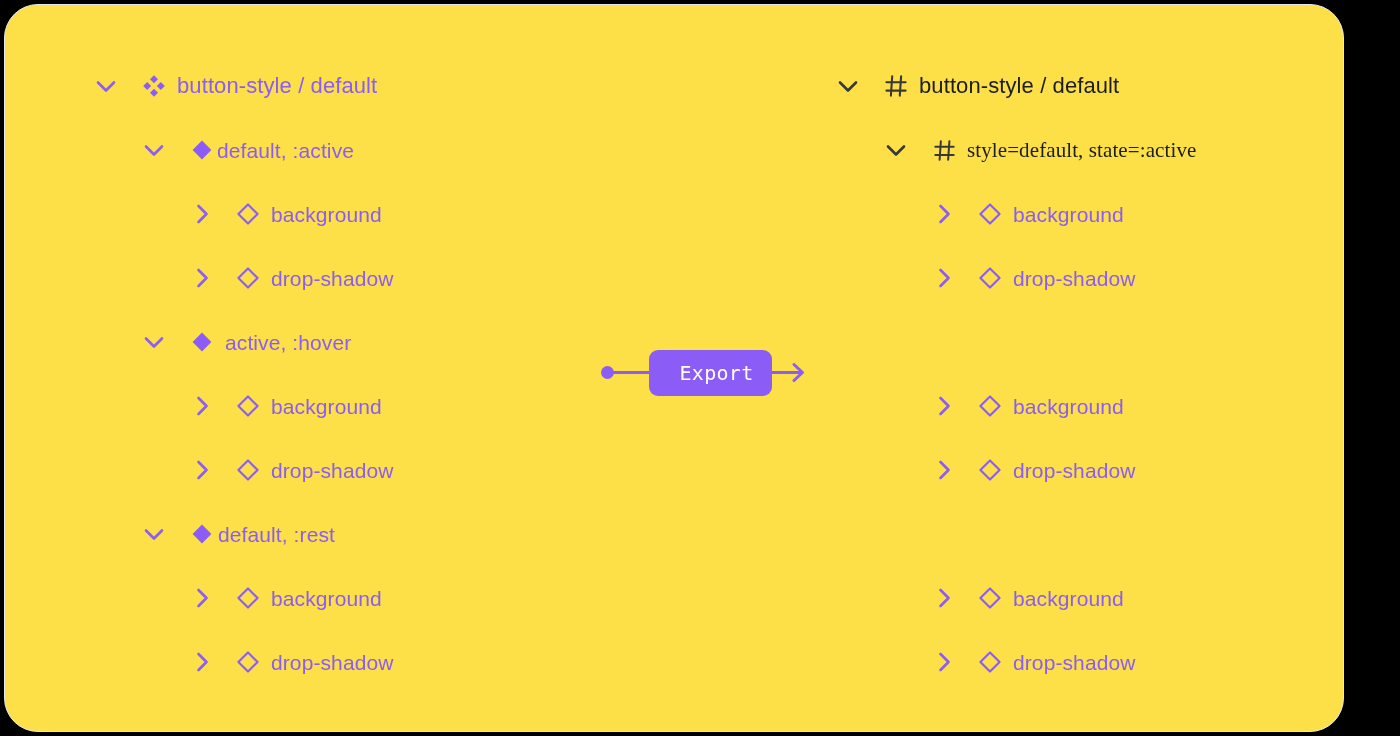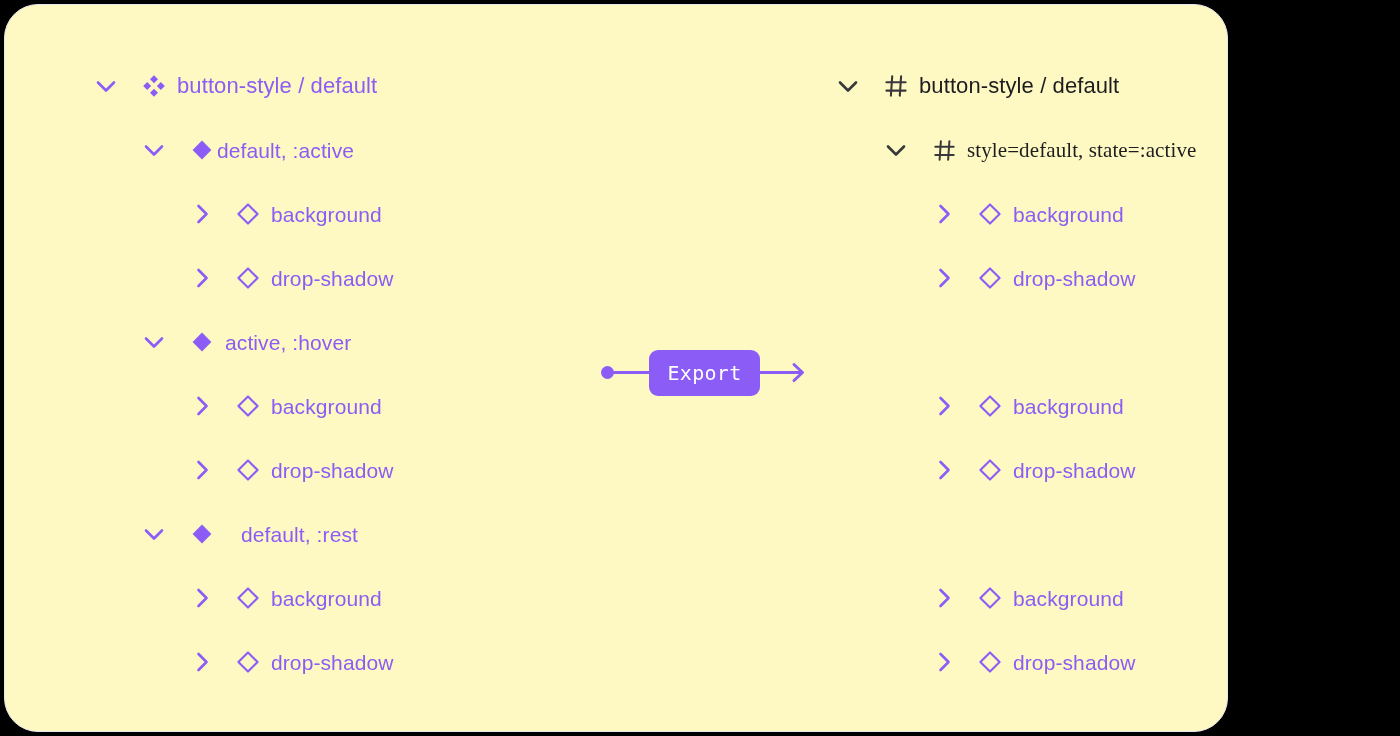--- a/index.html
+++ b/index.html
@@ -9,23 +9,23 @@
     width: 1400px;
     height: 736px;
     overflow: hidden;
     font-family: "Liberation Sans", sans-serif;
   }
 
   #card {
     position: absolute;
     left: 4px;
     top: 4px;
-    width: 1224px;
+    width: 1340px;
     height: 728px;
-    background: #fef9c3;
+    background: #fde047;
     border-radius: 34px;
     border: 1px solid #e6e8ec;
     box-sizing: border-box;
     overflow: hidden;
   }
 
   .tree {
     position: absolute;
     top: 0;
     height: 100%;
@@ -93,20 +93,21 @@
   }
   #export-chip {
     position: absolute;
     left: 48px; top: 0px;
     width: 111px; height: 46px;
     background: #8b5cf6;
     border-radius: 9px;
     display: flex;
     align-items: center;
     justify-content: center;
+    padding-left: 12px;
   }
   #export-chip .txt {
     color: #ffffff;
     font-family: "DejaVu Sans Mono", monospace;
     font-size: 20px;
     letter-spacing: 0.3px;
   }
   #export-line-right {
     position: absolute;
     left: 157px; top: 21px;
@@ -224,21 +225,21 @@
         <span class="chev">
           <svg viewBox="0 0 26 26" width="26" height="26" aria-hidden="true">
             <path d="M5 9.5 L13 17.5 L21 9.5" stroke="#8b5cf6" stroke-width="2.6" fill="none" stroke-linecap="round" stroke-linejoin="round"></path>
           </svg>
         </span>
         <span class="icon" style="width: 30px; margin-left: 20px;">
           <svg viewBox="0 0 22 22" width="22" height="22" aria-hidden="true">
             <path d="M11 1.6 L20.4 11 L11 20.4 L1.6 11 Z" fill="#8b5cf6"></path>
           </svg>
         </span>
-        <span class="label purple" style="color: rgb(139, 92, 246); margin-left: 24px;">default, :rest</span>
+        <span class="label purple" style="color: rgb(139, 92, 246); margin-left: 1px;">default, :rest</span>
       </div>
       <div class="row" style="left: 184px; top: 573px;">
         <span class="chev">
           <svg viewBox="0 0 26 26" width="26" height="26" aria-hidden="true">
             <path d="M9.5 5 L17.5 13 L9.5 21" stroke="#8b5cf6" stroke-width="2.6" fill="none" stroke-linecap="round" stroke-linejoin="round"></path>
           </svg>
         </span>
         <span class="icon" style="width: 30px; margin-left: 18px;">
           <svg viewBox="0 0 24 24" width="24" height="24" aria-hidden="true">
             <path d="M12 2.4 L21.6 12 L12 21.6 L2.4 12 Z" fill="none" stroke="#8b5cf6" stroke-width="2.1" stroke-linejoin="round"></path>

